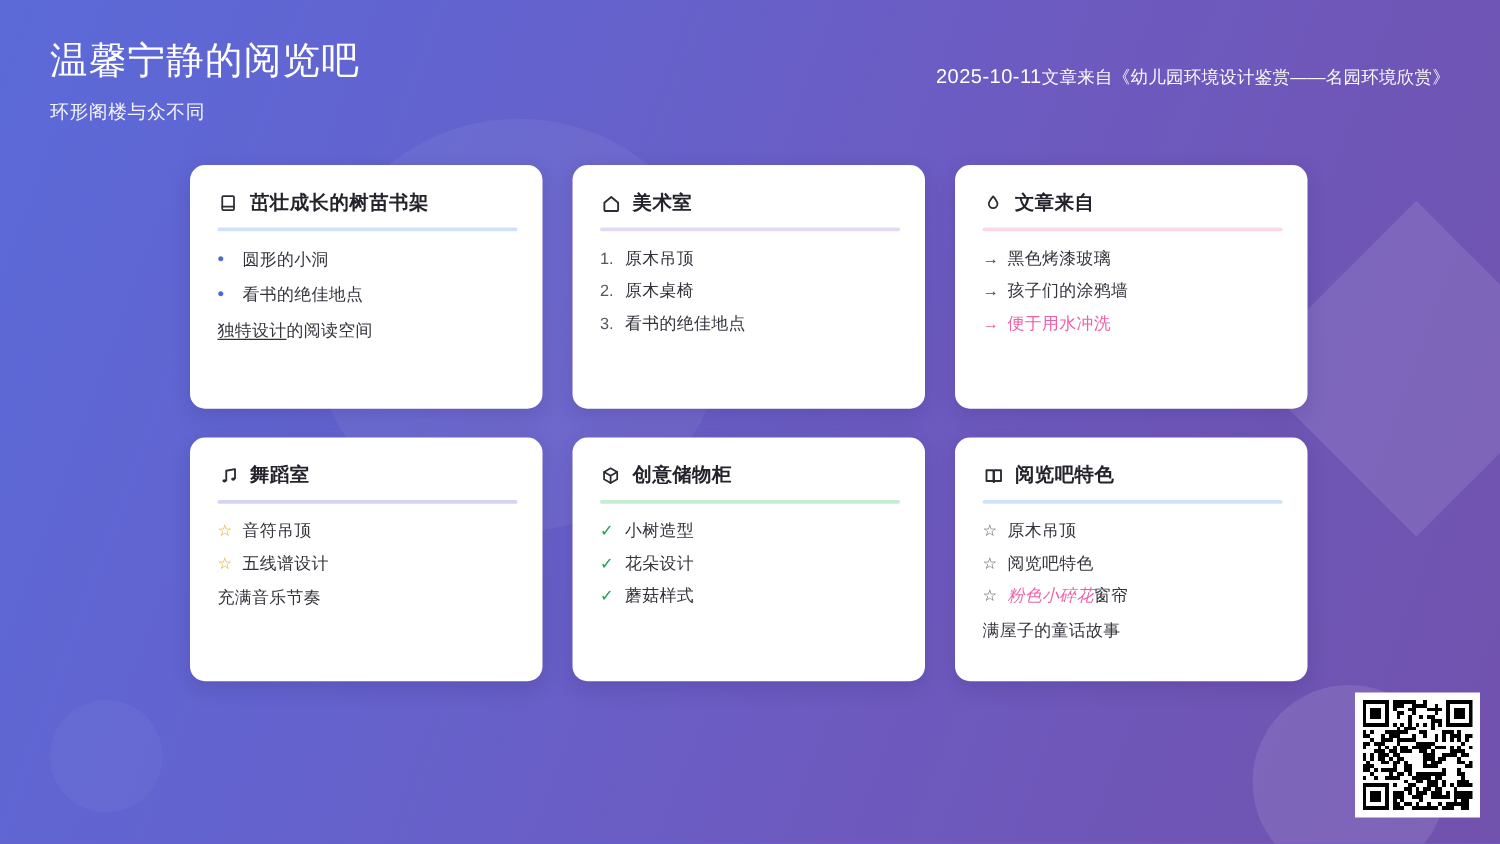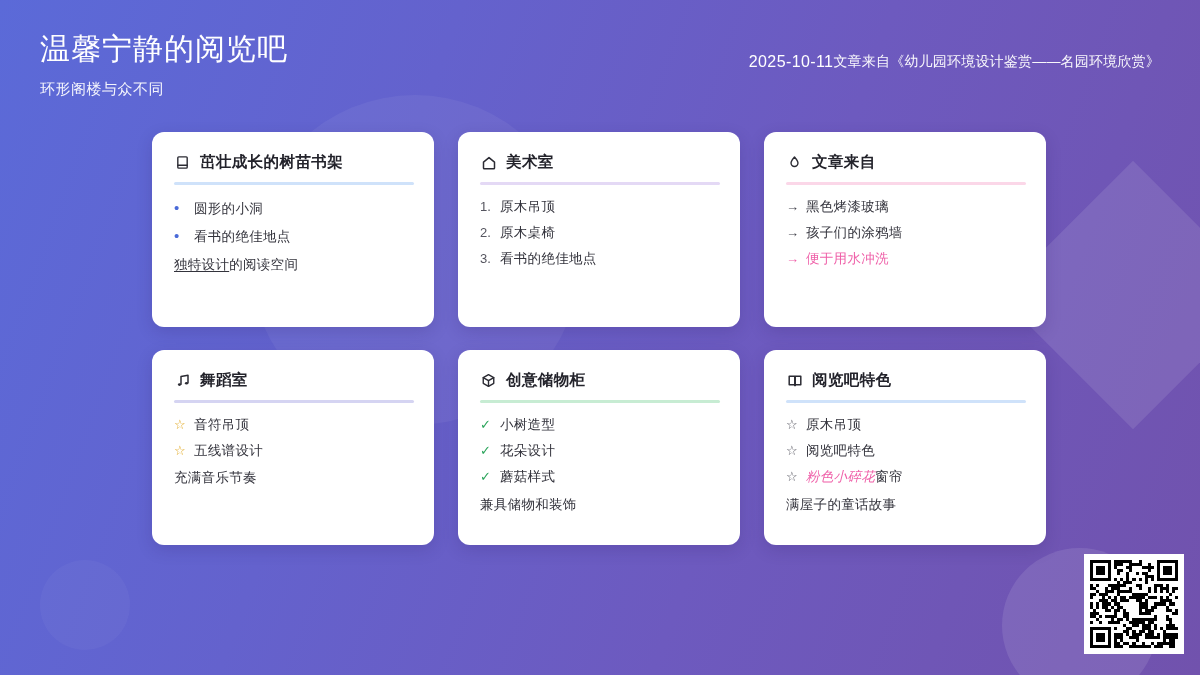--- a/index.html
+++ b/index.html
@@ -343,21 +343,20 @@
           </li>
           <li>
             <span class="li-marker m-check">✓</span>
             <span class="li-text">花朵设计</span>
           </li>
           <li>
             <span class="li-marker m-check">✓</span>
             <span class="li-text">蘑菇样式</span>
           </li>
         </ul>
-        <div class="card-foot"><span>兼具储物和装饰</span></div>
       </div>
       <div class="card">
         <div class="card-head">
           <span class="card-icon">
             <svg width="16" height="16" viewBox="0 0 16 16">
               <path d="M2.2 3.2h5.1c.4 0 .7.3.7.7v8.6c0-.4-.3-.7-.7-.7H2.2z" stroke="currentColor" fill="none" stroke-width="1.5" stroke-linecap="round" stroke-linejoin="round"></path>
               <path d="M13.8 3.2H8.7c-.4 0-.7.3-.7.7v8.6c0-.4.3-.7.7-.7h5.1z" stroke="currentColor" fill="none" stroke-width="1.5" stroke-linecap="round" stroke-linejoin="round"></path>
               <line x1="8" y1="3.9" x2="8" y2="12.5" stroke="currentColor" fill="none" stroke-width="1.5" stroke-linecap="round" stroke-linejoin="round"></line>
             </svg>
           </span>

